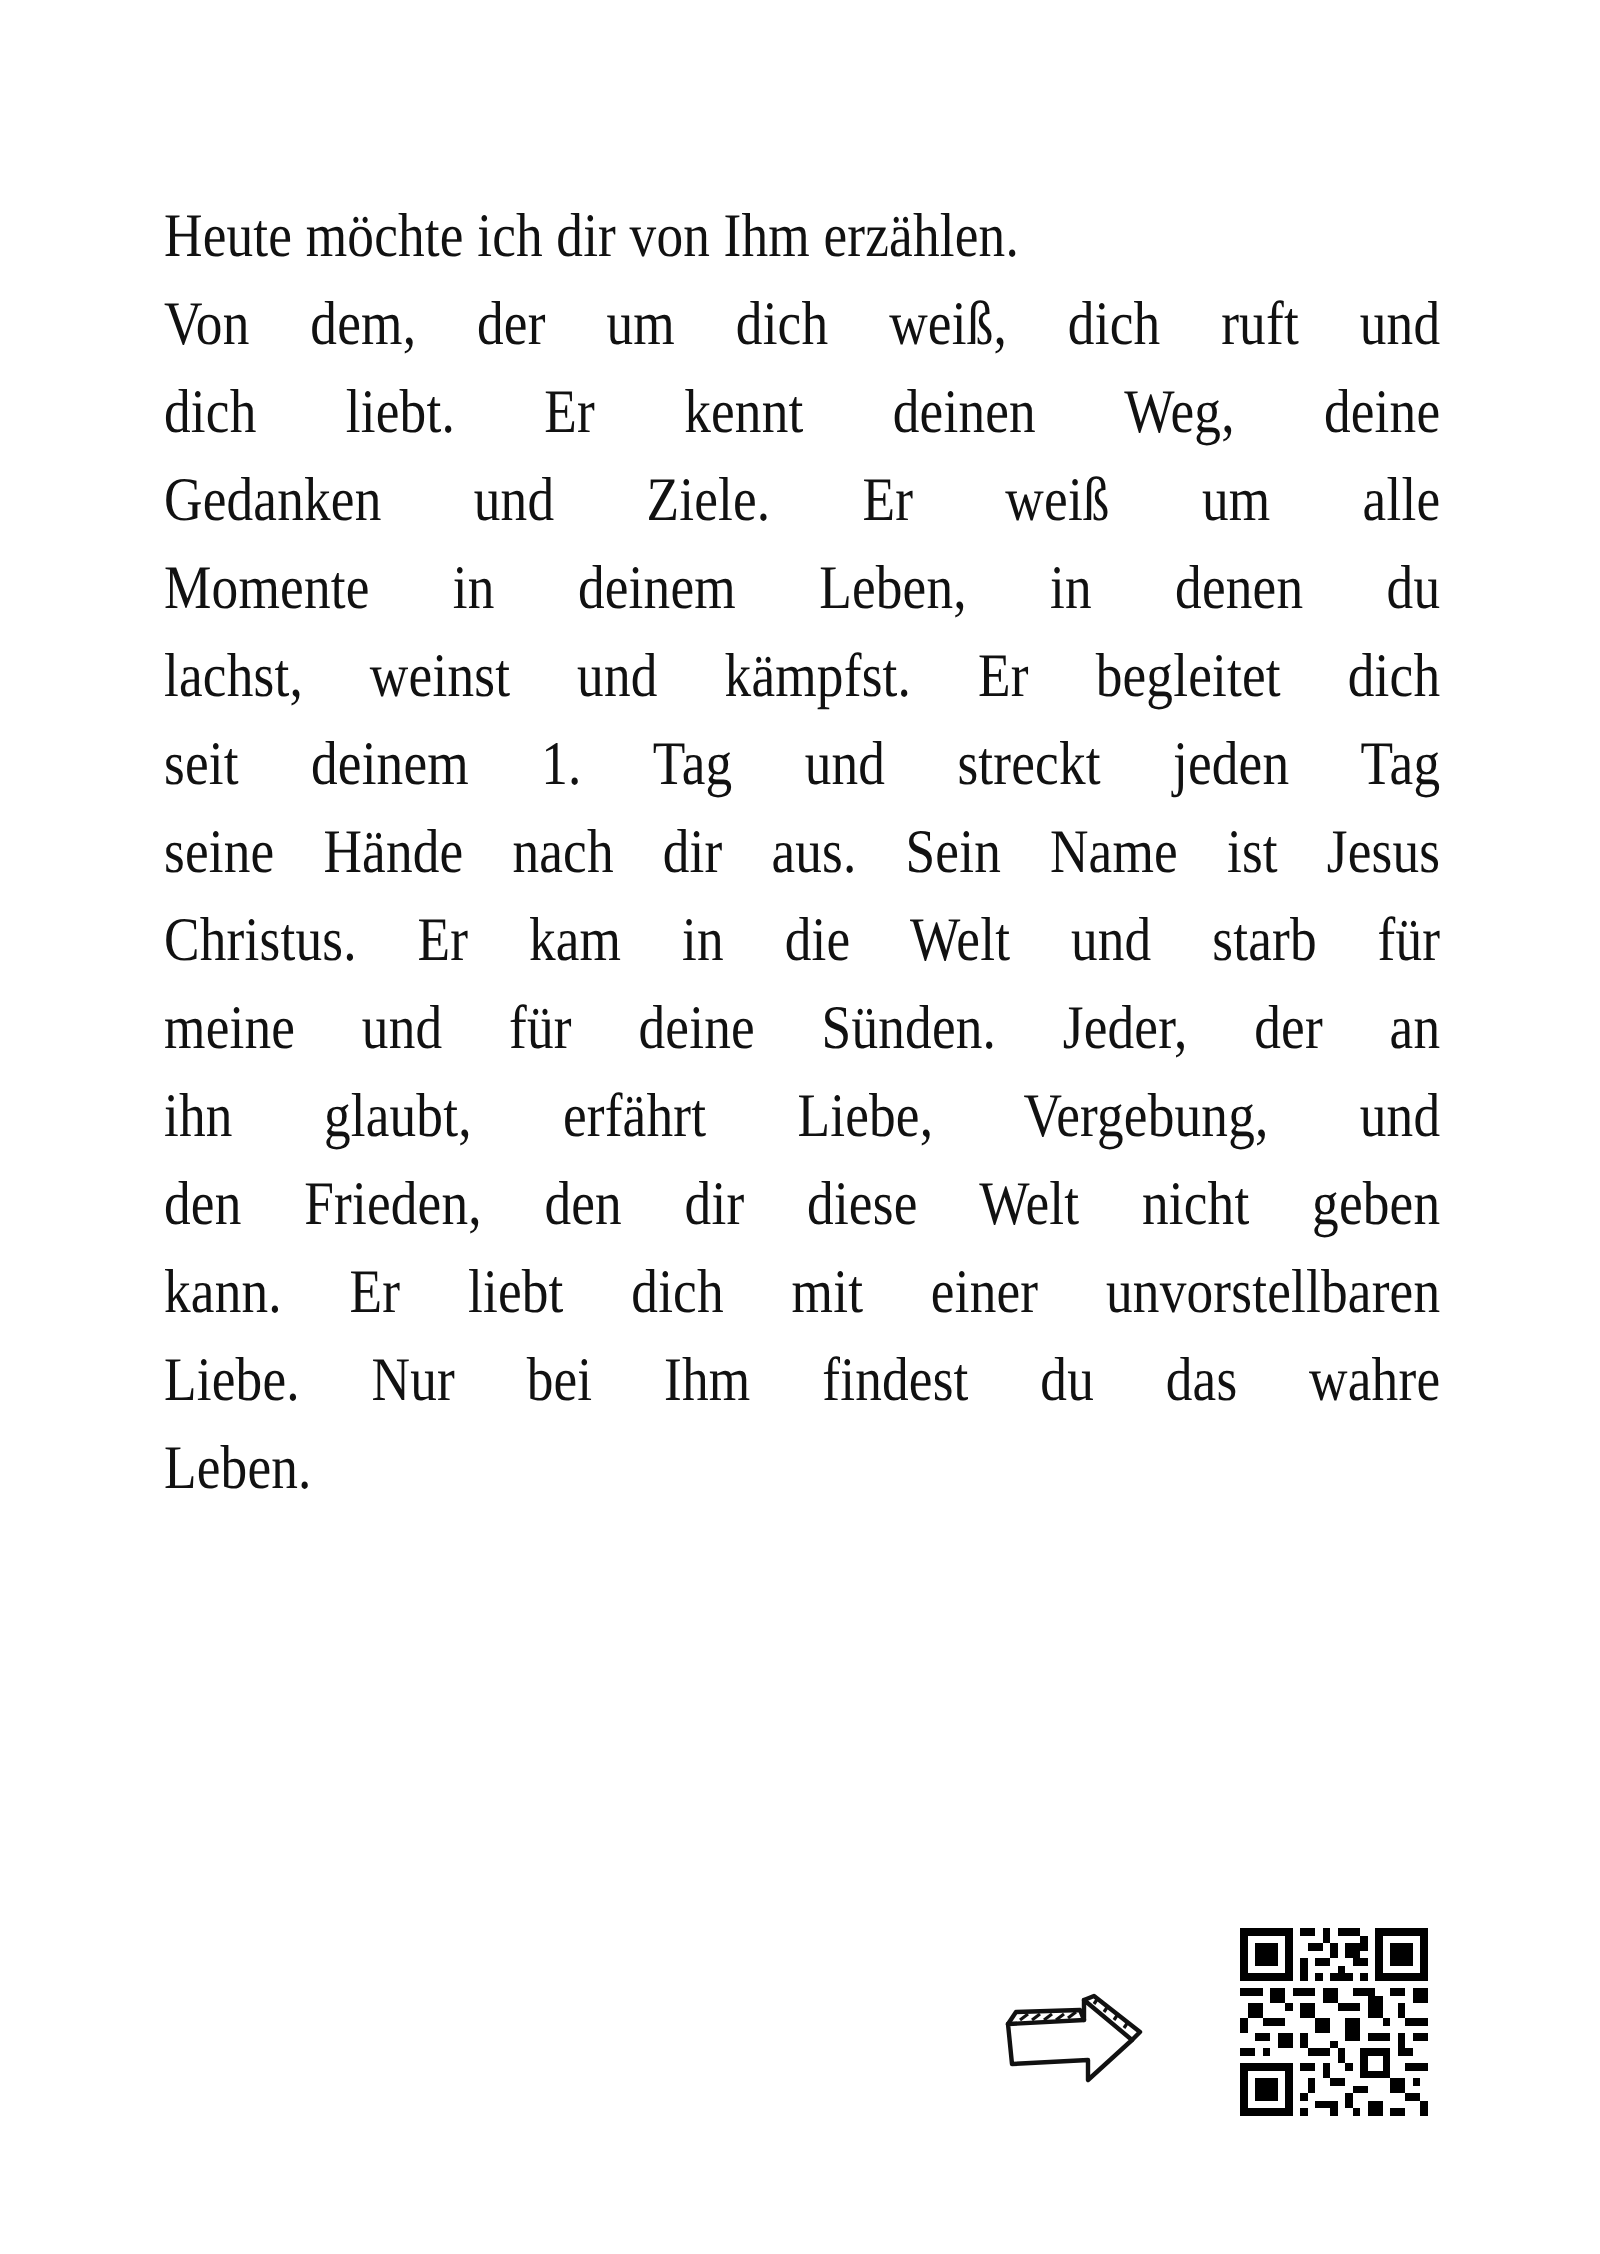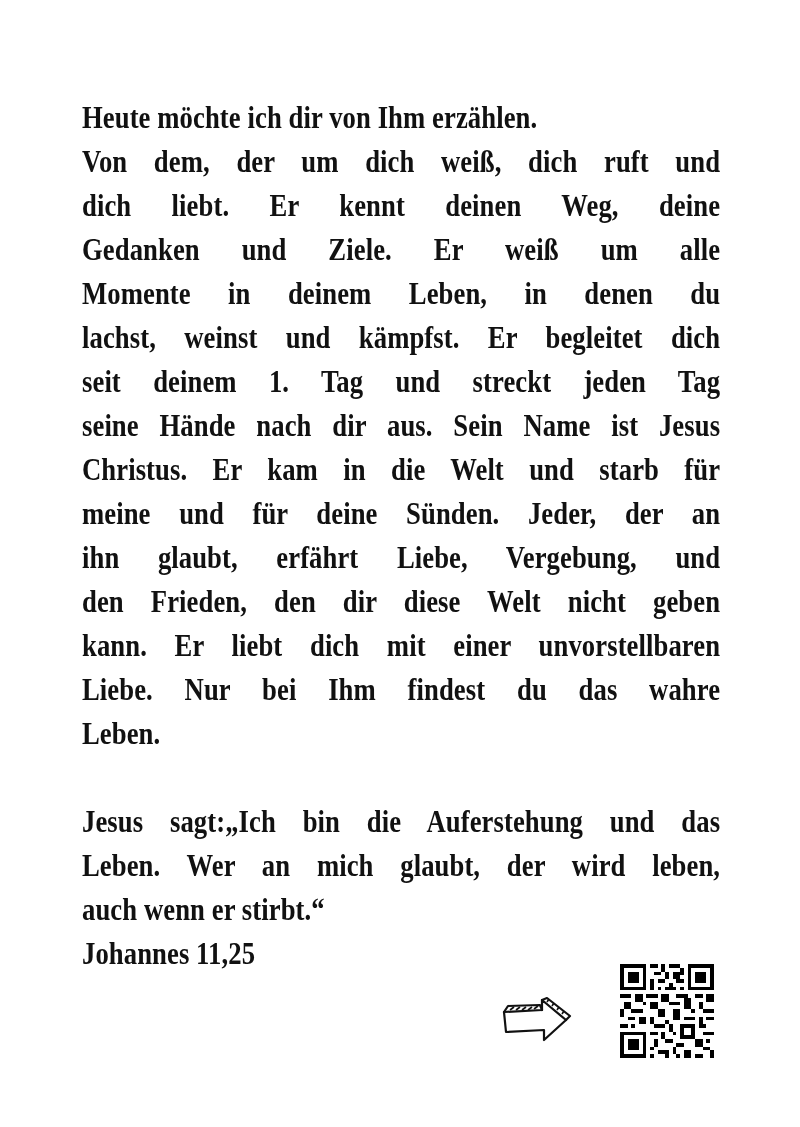--- a/index.html
+++ b/index.html
@@ -13,21 +13,20 @@
       position: relative;
       overflow: hidden;
       font-family: "Liberation Serif", "DejaVu Serif", serif;
       color: #111111;
     }
     .page-text {
       position: absolute;
       left: 82px;
       top: 96px;
       width: 638px;
-      font-weight: bold;
     }
     .line {
       display: block;
       height: 44px;
       line-height: 44px;
       font-size: 31px;
       white-space: nowrap;
       transform: scaleX(0.86);
       transform-origin: left center;
       width: 742px;
@@ -73,26 +72,20 @@
     <span class="line">meine und für deine Sünden. Jeder, der an</span>
     <span class="line">ihn glaubt, erfährt Liebe, Vergebung, und</span>
     <span class="line">den Frieden, den dir diese Welt nicht geben</span>
     <span class="line">kann. Er liebt dich mit einer unvorstellbaren</span>
     <span class="line">Liebe. Nur bei Ihm findest du das wahre</span>
     <span class="line last">Leben.</span>
   </div>
 
   <div class="gap"></div>
 
-  <div class="paragraph">
-    <span class="line">Jesus sagt:„Ich bin die Auferstehung und das</span>
-    <span class="line">Leben. Wer an mich glaubt, der wird leben,</span>
-    <span class="line last">auch wenn er stirbt.“</span>
-    <span class="line last">Johannes 11,25</span>
-  </div>
 </div>
 
 <svg class="arrow" viewBox="0 0 72 48" xmlns="http://www.w3.org/2000/svg">
   <g fill="none" stroke="#111" stroke-width="2.2" stroke-linejoin="round" stroke-linecap="round">
 
     <path d="M4 16 L42 14 L42 4 L66 24 L44 44 L44 34 L6 36 Z"></path>
 
     <path d="M4 16 L8 10 L40 9 L42 14"></path>
     <path d="M42 4 L47 2 L70 20 L66 24"></path>
   </g>

